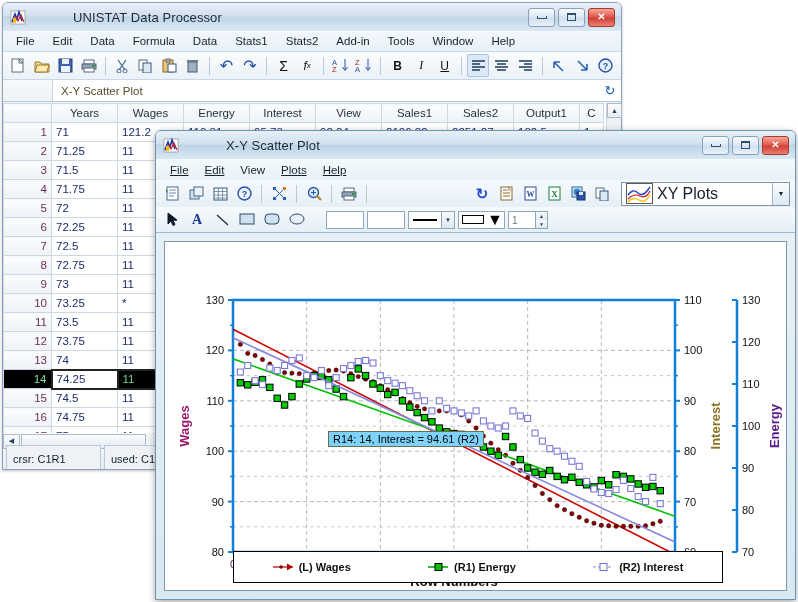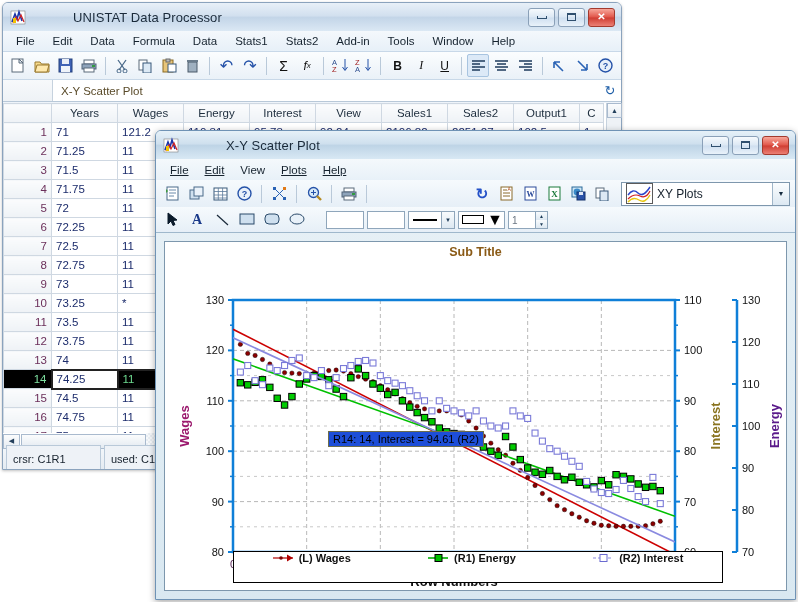--- a/index.html
+++ b/index.html
@@ -106,39 +106,39 @@
   .combo-box2 { width:47px;height:18px;background:#fff;border:1px solid #8fa6bb; display:flex; align-items:center;}
   .combo-box2 .sq { width:22px;height:9px;border:1px solid #000; margin:0 3px; background:#fff;}
   .spin { width:28px;height:18px;background:#fff;border:1px solid #8fa6bb;
     font-size:10px;color:#6b7682;padding-left:3px;line-height:17px;}
   .spin-btns { width:12px;height:18px;display:flex;flex-direction:column;border:1px solid #8fa6bb;border-left:none;}
   .spin-btns div { flex:1; background:linear-gradient(180deg,#f8fbfd,#dde8f1);
     font-size:5px; text-align:center; color:#1e3c58; line-height:8px;}
   .gallery { margin-left:auto; width:169px; height:24px; background:#fff;
     border:1px solid #7e97ad; display:flex; align-items:center; }
   .gallery .gico { width:27px;height:21px;border:1px solid #5a5a5a;margin:0 4px; background:#fff; position:relative; overflow:hidden;}
-  .gallery .glabel { font-size:12px; color:#15202c; }
+  .gallery .glabel { font-size:16px; color:#15202c; }
   .gallery .garrow { margin-left:auto; width:17px;height:22px;
     background:linear-gradient(180deg,#fbfdfe,#dce8f2); border-left:1px solid #9fb5c8;
     font-size:7px;text-align:center;line-height:22px;color:#14293d;}
 
   .chart-canvas { position:absolute; left:8px; top:110px; right:8px; bottom:8px;
     background:#fff; border:1px solid #7d97ad; overflow:hidden; }
   .ct-title { text-align:center; font-size:19px; font-weight:bold; color:#2a3f93;
     letter-spacing:.4px; margin-top:10px; text-shadow:1px 1px 0 #bcc6e6;}
   .ct-sub { text-align:center; font-size:12.5px; font-weight:bold; color:#8a5a16; margin-top:3px; }
 
   svg.plot { position:absolute; left:0; top:0; }
 
   .legend-box { position:absolute; left:68px; bottom:7px; width:490px; height:32px;
-    border:1.5px solid #000; background:#fff; display:flex; align-items:flex-start;
+    border:1.5px solid #000; background:#fff; display:flex; align-items:center;
     justify-content:space-around; }
   .leg-item { display:flex; align-items:center; gap:4px; font-size:11px; color:#111; font-weight:bold; }
 
-  .tooltip { position:absolute; background:#1d4ed8; border:1px solid #6d6d4a;
+  .tooltip { position:absolute; background:#7dd3fc; border:1px solid #6d6d4a;
     font-size:11px; color:#000; padding:1px 4px; white-space:nowrap; }
 </style>
 </head>
 <body>
 
 <div id="root">
 
   <div class="win-main">
 
     <div class="tbar">
@@ -721,21 +721,20 @@
       <span style="display:flex">
         <span class="spin">1</span>
         <span class="spin-btns">
           <div>▲</div>
           <div>▼</div>
         </span>
       </span>
     </div>
 
     <div class="chart-canvas">
-      <div class="ct-sub">Sub Title</div>
 
       <svg class="plot" id="plot-svg" width="623" height="350" style="top:48px;">
           <line x1="141.66666666666666" y1="10" x2="141.66666666666666" y2="262" stroke="#b8b8b8" stroke-width="1" stroke-dasharray="4,3"></line>
           <line x1="215.33333333333331" y1="10" x2="215.33333333333331" y2="262" stroke="#b8b8b8" stroke-width="1" stroke-dasharray="4,3"></line>
           <line x1="289" y1="10" x2="289" y2="262" stroke="#b8b8b8" stroke-width="1" stroke-dasharray="4,3"></line>
           <line x1="362.66666666666663" y1="10" x2="362.66666666666663" y2="262" stroke="#b8b8b8" stroke-width="1" stroke-dasharray="4,3"></line>
           <line x1="436.33333333333337" y1="10" x2="436.33333333333337" y2="262" stroke="#b8b8b8" stroke-width="1" stroke-dasharray="4,3"></line>
           <line x1="68" y1="211.6" x2="510" y2="211.6" stroke="#b8b8b8" stroke-width="1" stroke-dasharray="4,3"></line>
           <line x1="68" y1="236.8" x2="510" y2="236.8" stroke="#c8c8c8" stroke-width="1" stroke-dasharray="3,4"></line>
           <line x1="68" y1="161.2" x2="510" y2="161.2" stroke="#b8b8b8" stroke-width="1" stroke-dasharray="4,3"></line>

